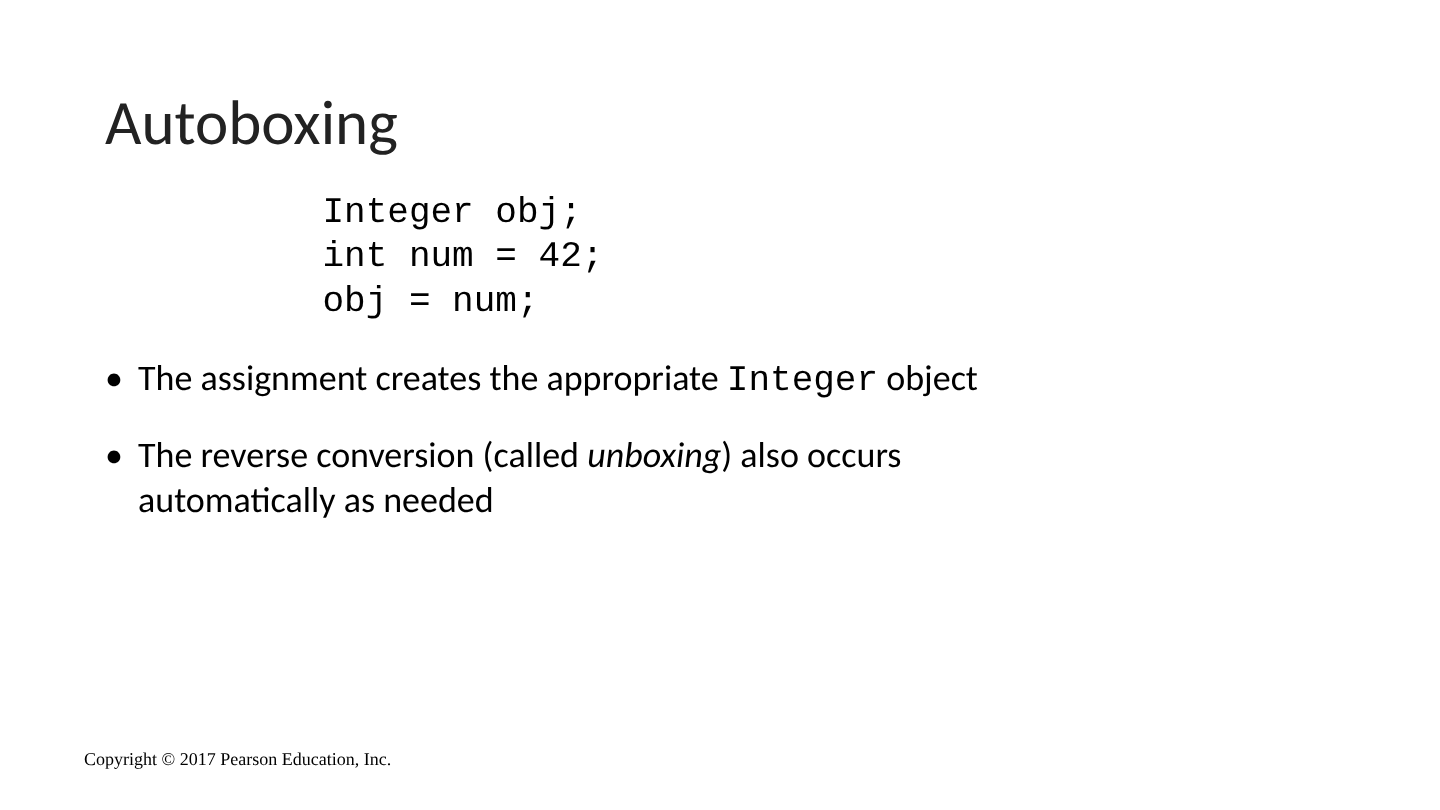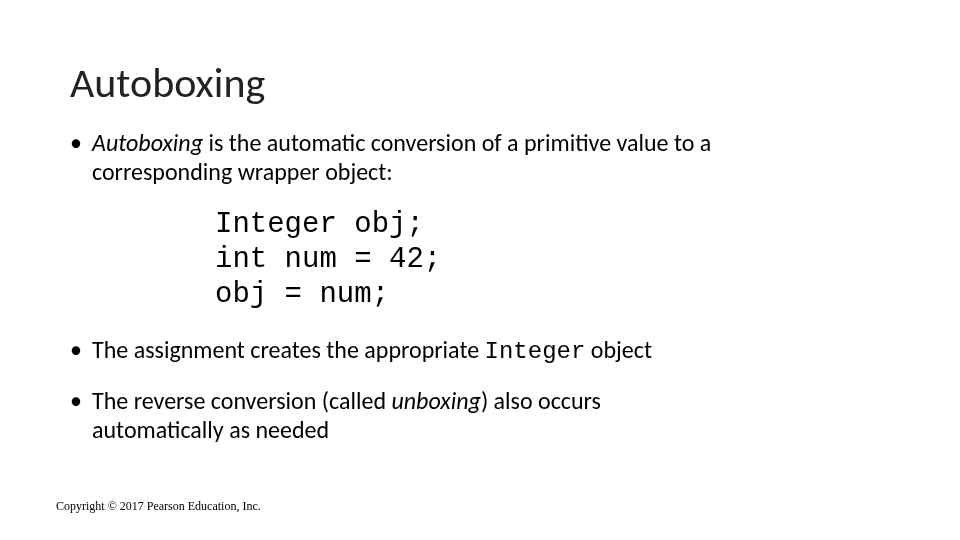--- a/index.html
+++ b/index.html
@@ -46,21 +46,21 @@
     top: 0;
     font-size: 24px;
     line-height: 1.22;
   }
   .italic { font-style: italic; }
   .code-inline {
     font-family: "Courier New", Courier, monospace;
   }
   .code-block {
     font-family: "Courier New", Courier, monospace;
-    font-size: 29px;
+    font-size: 24px;
     white-space: pre;
     margin: 10px 0 22px 145px;
     line-height: 1.22;
   }
   .copyright {
     position: absolute;
     left: 56px;
     bottom: 26px;
     font-family: "Times New Roman", Times, serif;
     font-size: 12px;
@@ -68,27 +68,20 @@
   }
 </style>
 </head>
 <body>
 
 <div class="slide">
 
   <h1 class="title">Autoboxing</h1>
 
   <div class="body">
-    <ul class="bullets">
-
-      <li>
-        <span class="italic">Autoboxing</span><span> is the automatic conversion of a primitive value to a corresponding wrapper object:</span>
-      </li>
-
-    </ul>
 
     <div class="code-block"><span>Integer obj;</span>
 <span>int num = 42;</span>
 <span>obj = num;</span></div>
 
     <ul class="bullets">
 
       <li>
         <span>The assignment creates the appropriate </span><span class="code-inline">Integer</span><span> object</span>
       </li>

